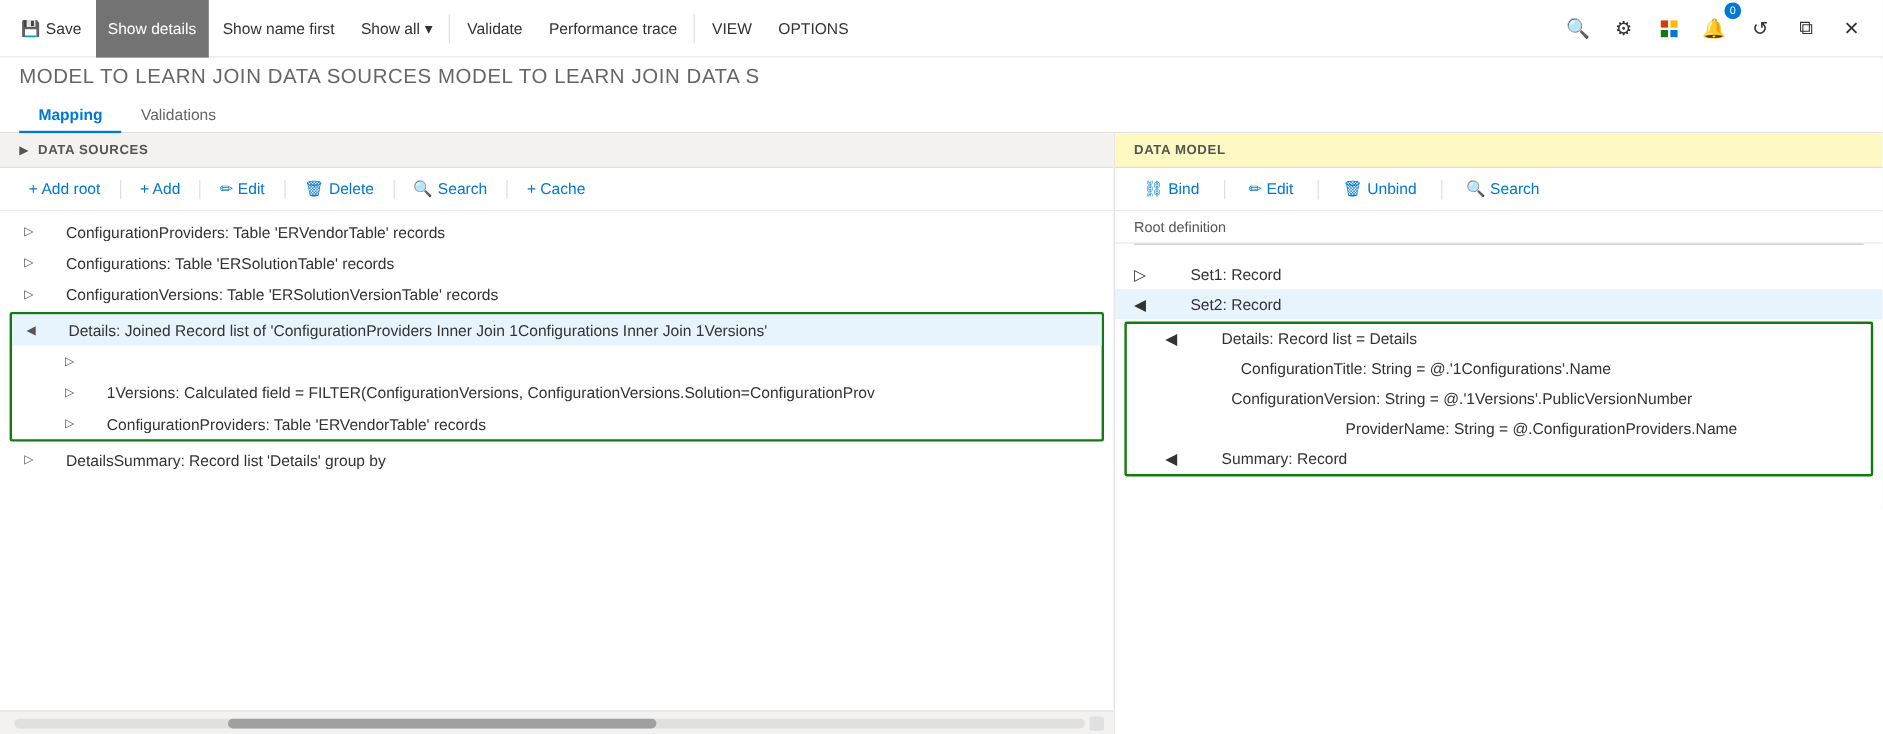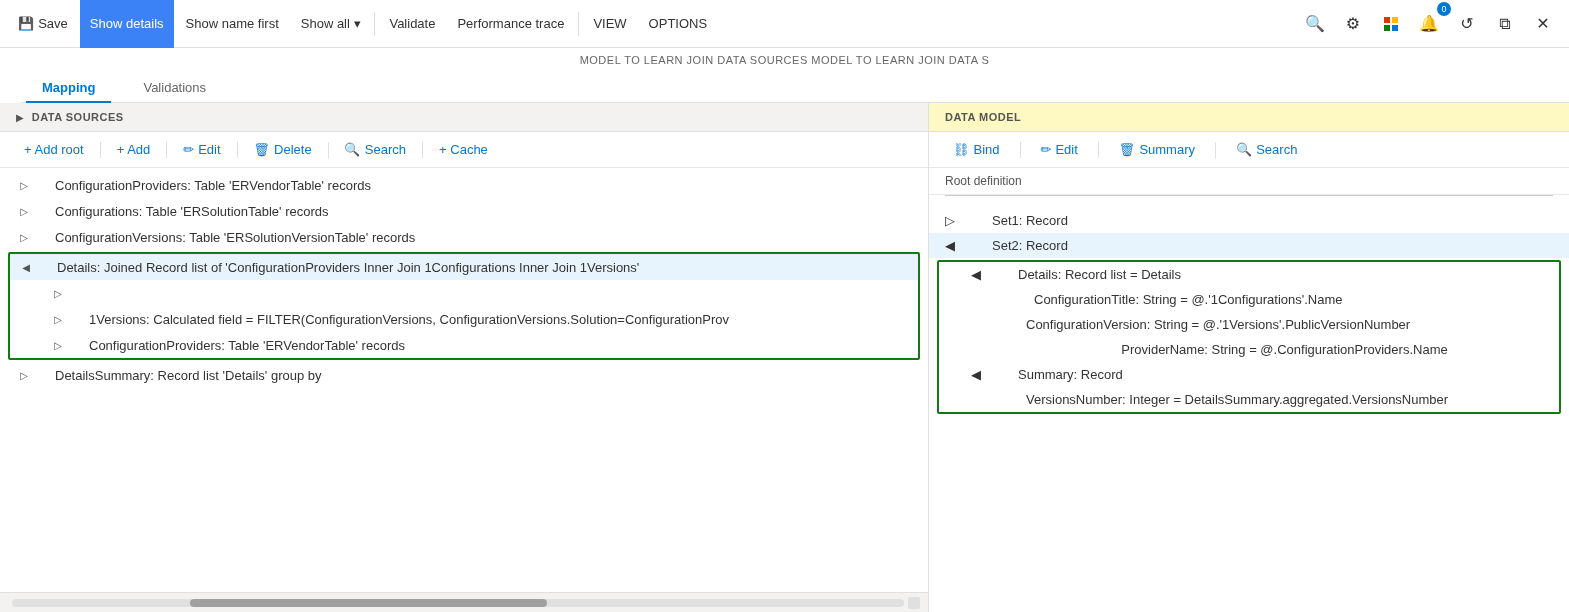--- a/index.html
+++ b/index.html
@@ -17,21 +17,21 @@
     }
     .titlebar-btn {
       display: flex; align-items: center; gap: 4px;
       padding: 6px 10px;
       background: none; border: none; cursor: pointer;
       font-size: 13px; color: #333;
       height: 48px;
       white-space: nowrap;
     }
     .titlebar-btn.active {
-      background: #3b82f6;
+      background: #737373;
       color: #fff;
     }
     .titlebar-sep { width: 1px; background: #e0e0e0; height: 24px; margin: 0 2px; }
     .titlebar-spacer { flex: 1; }
     .titlebar-icon-btn {
       display: flex; align-items: center; justify-content: center;
       width: 36px; height: 36px; border: none; background: none; cursor: pointer; color: #333; font-size: 16px;
     }
     .titlebar-search {
       display: flex; align-items: center;
@@ -50,40 +50,38 @@
 
     
     .main-container {
       display: flex;
       flex-direction: column;
       height: calc(612px - 48px);
       background: #fff;
     }
     .breadcrumb {
       padding: 6px 16px 0;
-      font-size: 11px;
+      font-size: 17px;
       color: #666;
       text-transform: uppercase;
       letter-spacing: 0.5px;
-      text-align: center;
     }
     .page-title {
       padding: 4px 16px 0;
       font-size: 20px;
       font-weight: 600;
       color: #1a1a1a;
     }
 
     
     .tab-bar {
       display: flex;
-      padding: 8px 5px 0;
+      padding: 8px 16px 0;
       border-bottom: 1px solid #e0e0e0;
-      gap: 16px;
-      margin-left: 21px;
+      gap: 0;
     }
     .tab {
       padding: 6px 16px;
       cursor: pointer;
       font-size: 13px;
       color: #666;
       border-bottom: 2px solid transparent;
       margin-bottom: -1px;
     }
     .tab.active {
@@ -389,21 +387,21 @@
           <span>Bind</span>
         </button>
         <div class="toolbar-sep"></div>
         <button class="right-toolbar-btn">
           <span>✏</span>
           <span>Edit</span>
         </button>
         <div class="toolbar-sep"></div>
         <button class="right-toolbar-btn">
           <span>🗑</span>
-          <span>Summary</span>
+          <span>Unbind</span>
         </button>
         <div class="toolbar-sep"></div>
         <button class="right-toolbar-btn">
           <span>🔍</span>
           <span>Search</span>
         </button>
       </div>
       <div class="root-def">Root definition</div>
       <div style="height:1px;background:#ccc;margin:0 16px 8px;"></div>
 
@@ -430,21 +428,18 @@
           <div class="tree-item" style="padding-left:64px;">
             <span class="tree-text">ConfigurationVersion: String = @.'1Versions'.PublicVersionNumber</span>
           </div>
           <div class="tree-item" style="padding-left:64px;justify-content:center;">
             <span class="tree-text">ProviderName: String = @.ConfigurationProviders.Name</span>
           </div>
           <div class="tree-item" style="padding-left:32px;">
             <span style="width:24px;">◀</span>
             <span class="tree-text">Summary: Record</span>
           </div>
-          <div class="tree-item" style="padding-left:64px;">
-            <span class="tree-text">VersionsNumber: Integer = DetailsSummary.aggregated.VersionsNumber</span>
-          </div>
         </div>
       </div>
     </div>
 
   </div>
 </div>
 
 </body></html>

